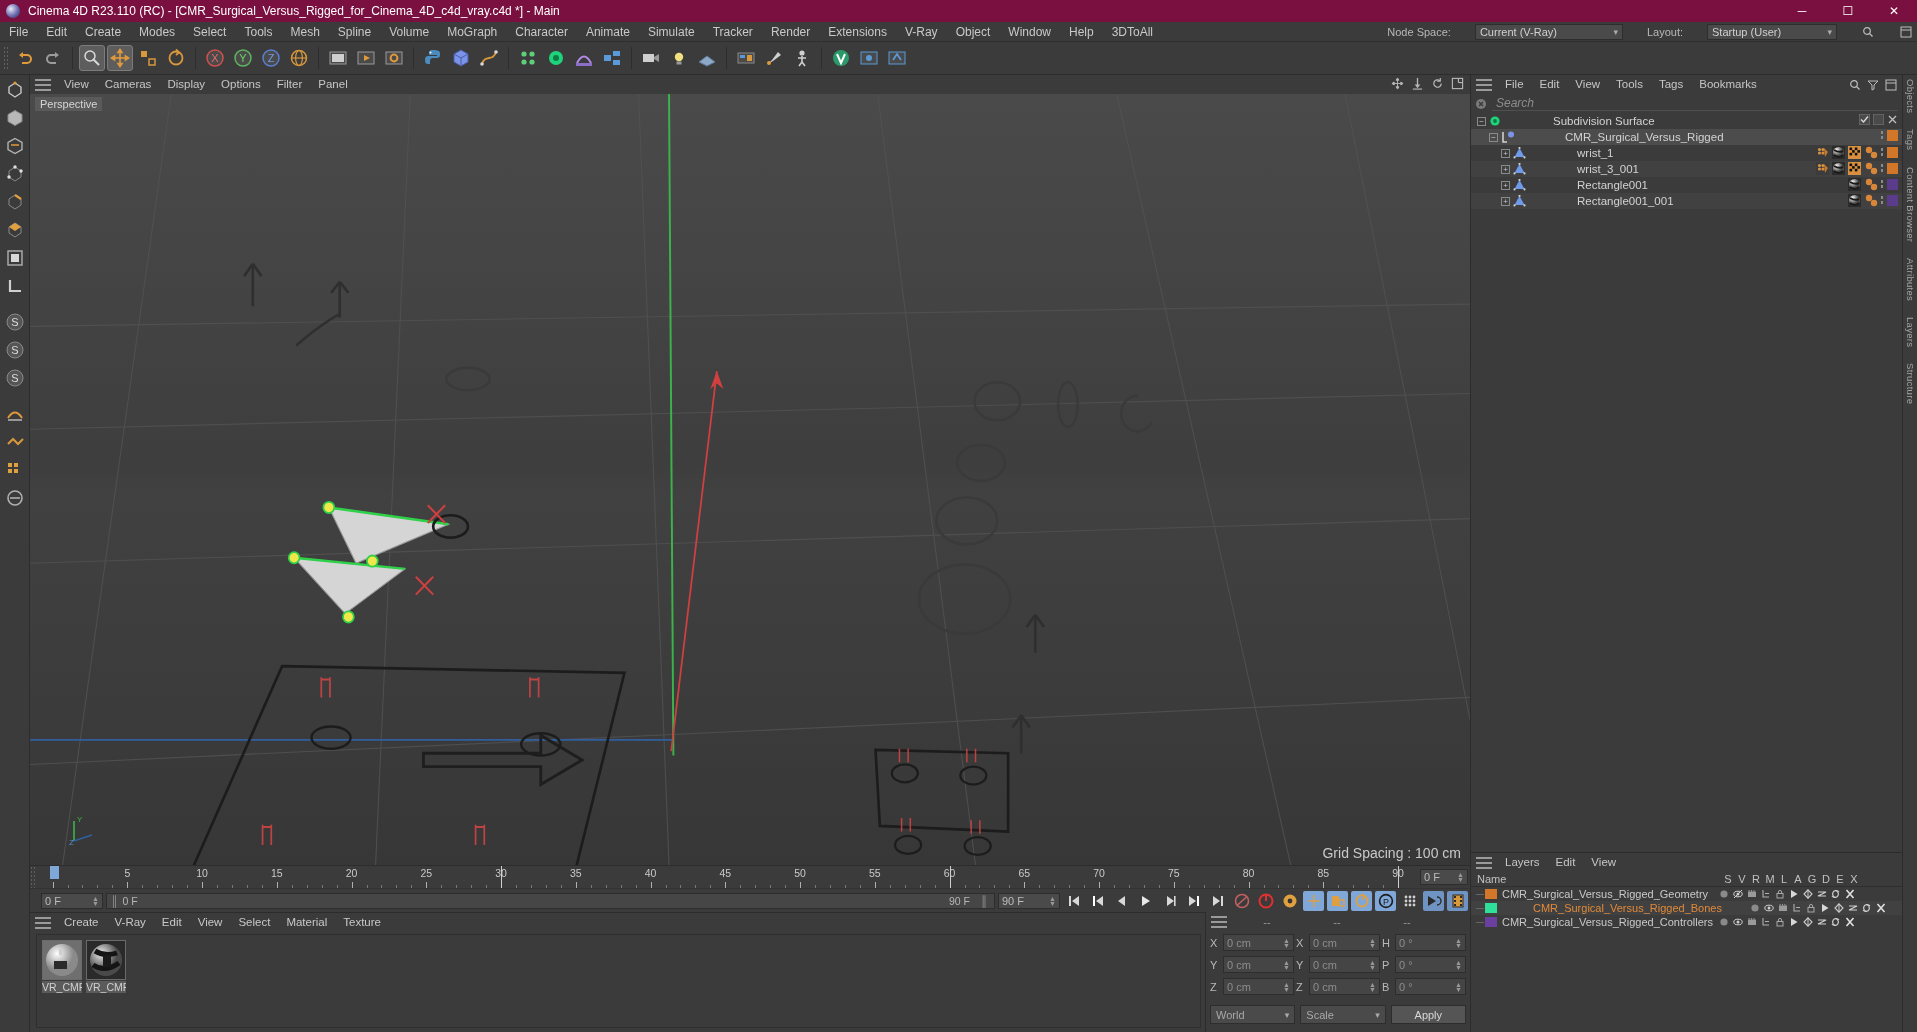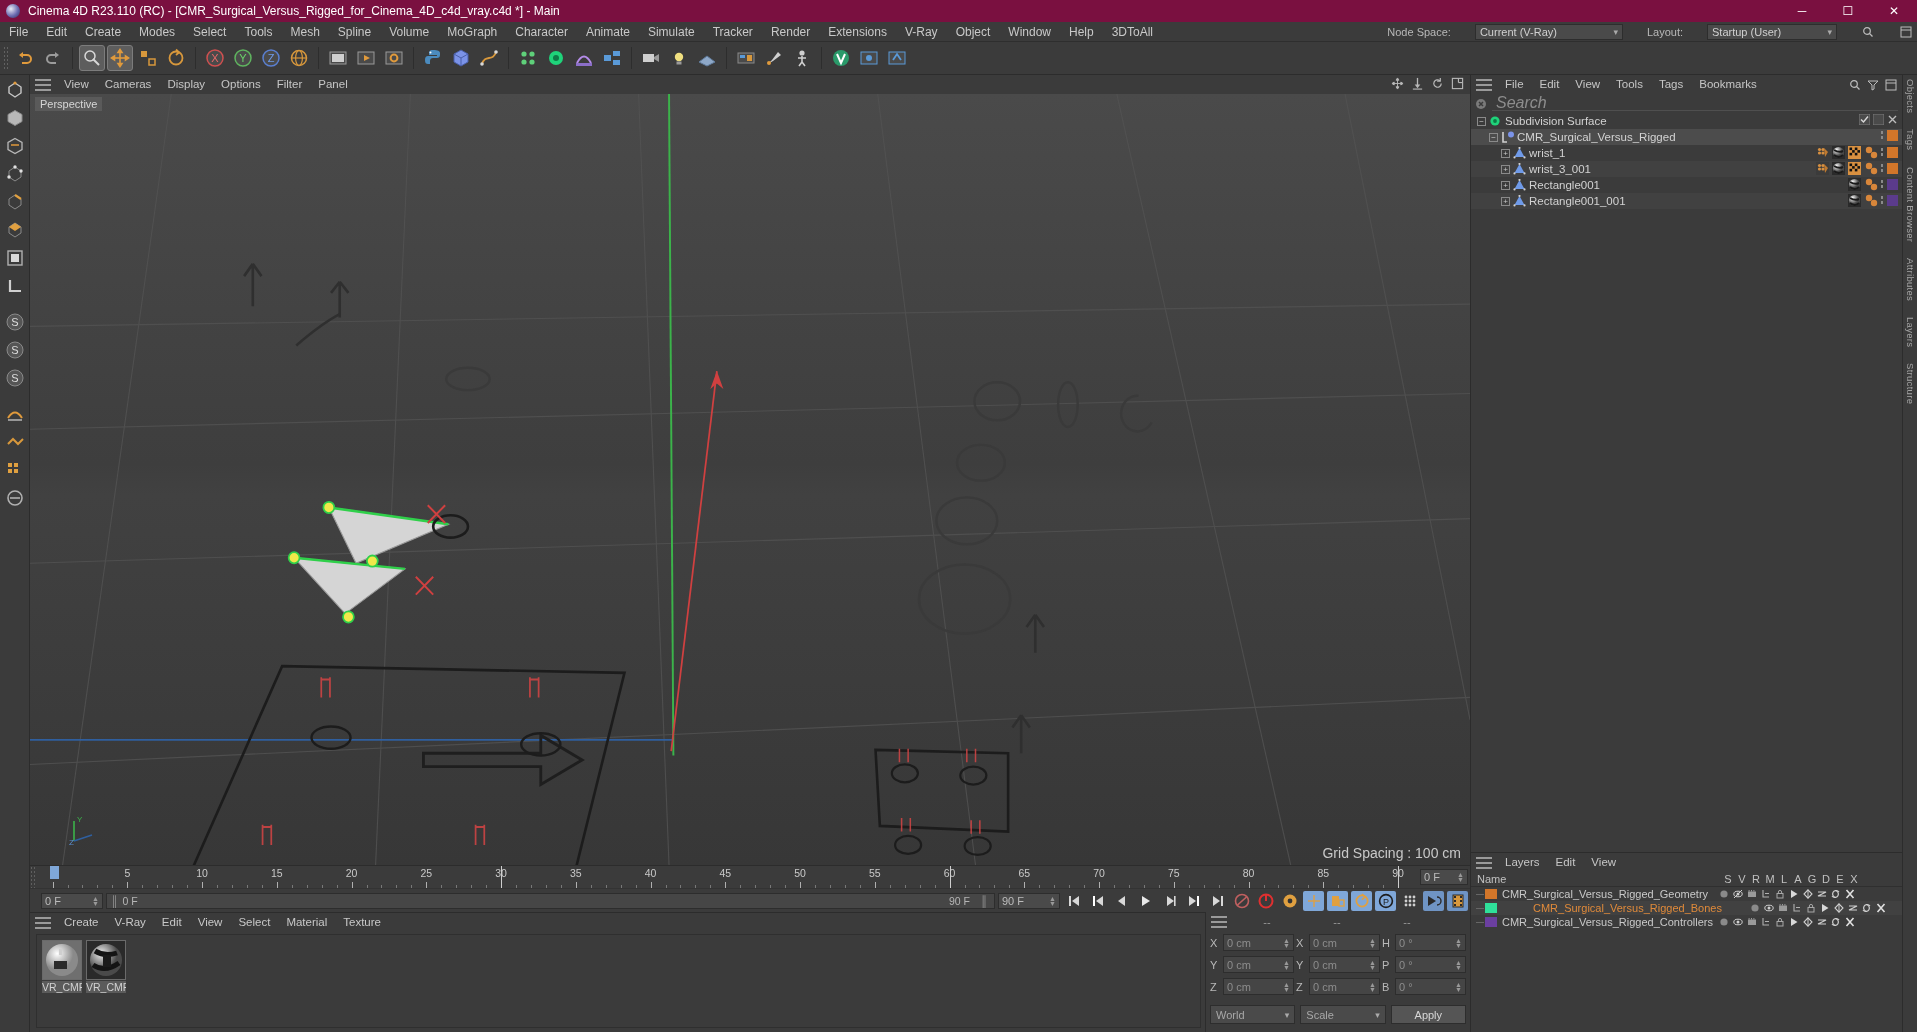--- a/index.html
+++ b/index.html
@@ -134,30 +134,30 @@
   .rightdock { width:432px; background:#3b3b3b; display:flex; flex-direction:column;
      border-left:1px solid #2c2c2c; }
   .panelhdr { height:19px; display:flex; align-items:center; background:#3b3b3b; }
   .panelhdr .mi { padding:0 8px; line-height:19px; font-size:11.5px; color:#c6c6c6; }
   .hamb { width:16px; height:12px; margin:0 5px; display:flex; flex-direction:column;
      justify-content:space-between; }
   .hamb i { height:2px; background:#9a9a9a; display:block; }
   .searchrow { height:19px; display:flex; align-items:center; gap:5px; padding:0 4px;
      background:#3b3b3b; }
   .srch { flex:1; height:15px; background:#3b3b3b; border-bottom:1px solid #4f4f4f;
-     font-size:16px; color:#8d8d8d; font-style:italic; display:flex; align-items:center; padding:0 4px; }
+     font-size:12px; color:#8d8d8d; font-style:italic; display:flex; align-items:center; padding:0 4px; }
   .objtree { flex:1; overflow:hidden; background:#3b3b3b; }
   .orow { height:16px; display:flex; align-items:center; position:relative;
      font-size:11.5px; white-space:nowrap; }
   .orow.alt { background:#414141; }
   .orow.seld { background:#4c4c4c; }
   .oexp { width:9px; height:9px; border:1px solid #8a8a8a; color:#c9c9c9;
      font-size:8px; line-height:7px; text-align:center; margin-right:3px; flex:0 0 9px;}
   .oicon { width:12px; height:12px; margin-right:4px; flex:0 0 12px; }
-  .oname { color:#d2d2d2; }
+  .oname { color:#d2d2d2;margin-left:48px; }
   .otags { position:absolute; right:4px; top:1px; display:flex; align-items:center; gap:3px; }
   .swatch { width:11px; height:11px; }
   .dots2 { width:4px; height:11px;
      background-image:radial-gradient(#8a8a8a 45%, transparent 46%);
      background-size:4px 5px; }
   .tagico { width:13px; height:13px; }
 
   .layerswrap { height:180px; display:flex; flex-direction:column;
      border-top:1px solid #2c2c2c; }
   .lyhdrrow { height:15px; display:flex; align-items:center; background:#3b3b3b;

